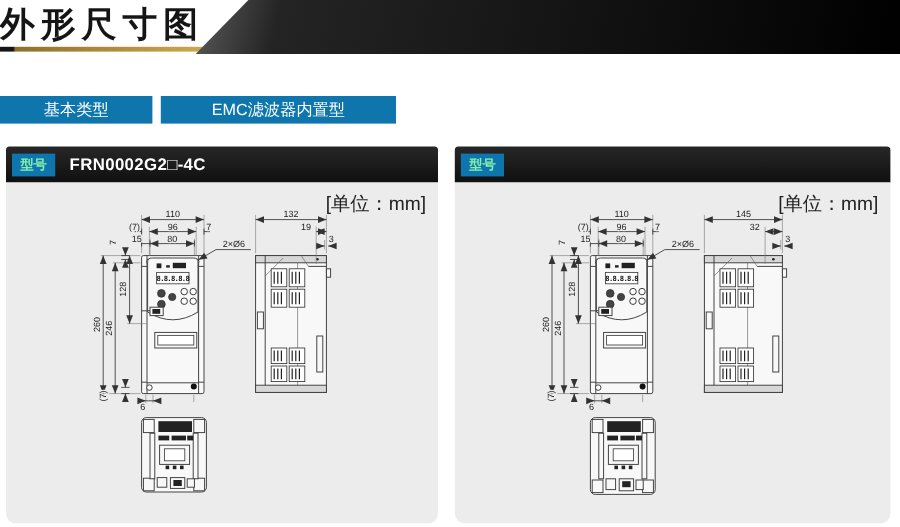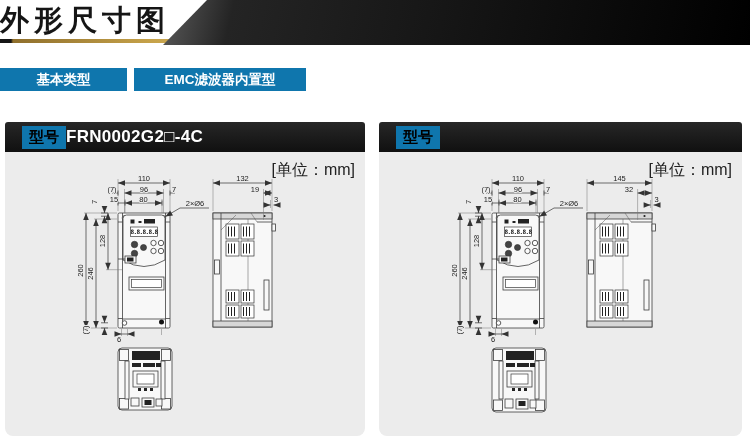--- a/index.html
+++ b/index.html
@@ -7,31 +7,31 @@
   
   .hdr{position:absolute;top:0;left:0;width:750px;height:48px}
   .gold{position:absolute;top:39px;left:0;width:344px;height:4px;
         background:linear-gradient(90deg,#151515 0,#151515 11px,#8f6f2c 13px,#c7a34a 45%,#e0c37a 78%,#c7a34a 100%)}
   .banner{position:absolute;top:0;left:163px;width:587px;height:45px;
         background:linear-gradient(103deg,#5a5a5a 0%,#242424 12%,#171717 45%,#000 100%);
         clip-path:polygon(44px 0,100% 0,100% 100%,0 100%)}
   .title{position:absolute;top:1px;left:0;margin:0;font-family:"Liberation Serif",serif;
         font-size:29px;font-weight:600;letter-spacing:5px;color:#151515;white-space:nowrap}
   
-  .tab{position:absolute;top:68px;height:23px;border:0;background:#0f76ad;color:#fff;
-       font-family:"Liberation Sans",sans-serif;font-weight:bold;font-size:13.5px;cursor:pointer;padding:0}
+  .tab{position:absolute;top:80px;height:23px;border:0;background:#0f76ad;color:#fff;
+       font-family:"Liberation Sans",sans-serif;font-weight:normal;font-size:13.5px;cursor:pointer;padding:0}
   .tab1{left:0;width:127px}
-  .tab2{left:134px;width:172px}
+  .tab2{left:134px;width:196px}
   
   .panel{position:absolute;top:122px;width:360px}
   .panel-left{left:5px}
   .panel-right{left:379px;width:363px}
   .pbar{height:30px;background:linear-gradient(#272727,#101010);border-radius:3px 3px 0 0;display:flex;align-items:center}
-  .badge{background:#0f76ad;color:#000000;font-size:15px;font-weight:bold;padding:2px 7px;margin-left:17px}
-  .model{color:#fff;font-size:17px;font-weight:bold;margin-left:0;letter-spacing:.3px}
+  .badge{background:#0f76ad;color:#86efac;font-size:11px;font-weight:bold;padding:2px 7px;margin-left:5px}
+  .model{color:#fff;font-size:14px;font-weight:bold;margin-left:12px;letter-spacing:.3px}
   .pbody{position:relative;height:284px;background:#ececec;border-radius:0 0 8px 8px}
   .unit{position:absolute;top:8px;right:10px;font-size:16px;color:#222}
   .pbody svg{position:absolute;top:0;left:0}
   
   .body{fill:#f8f8f8;stroke:#3d3d3d;stroke-width:.8}
   .mid{fill:#d7d7d7;stroke:#3d3d3d;stroke-width:.8}
   .lcd{fill:#fff;stroke:#3d3d3d;stroke-width:.7}
   .dark{fill:#222;stroke:none}
   .hole{fill:#fff;stroke:#333;stroke-width:.8}
   .holefill{fill:#111;stroke:none}

